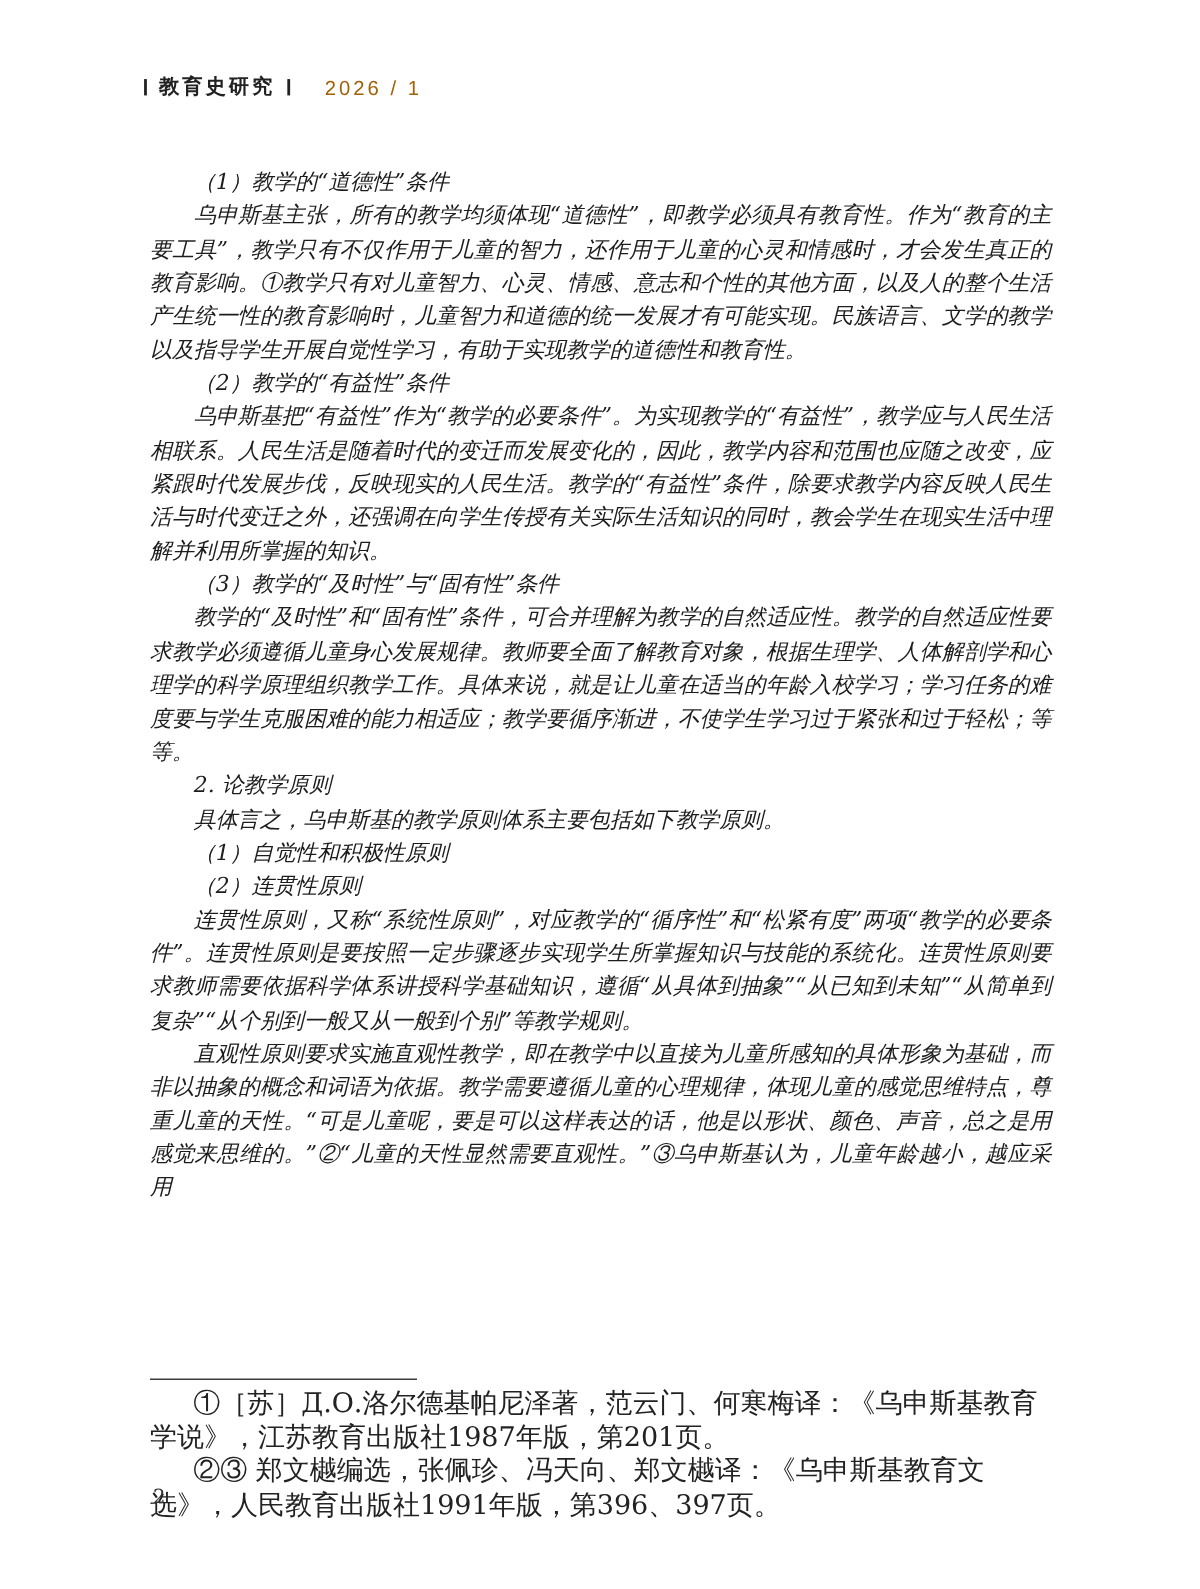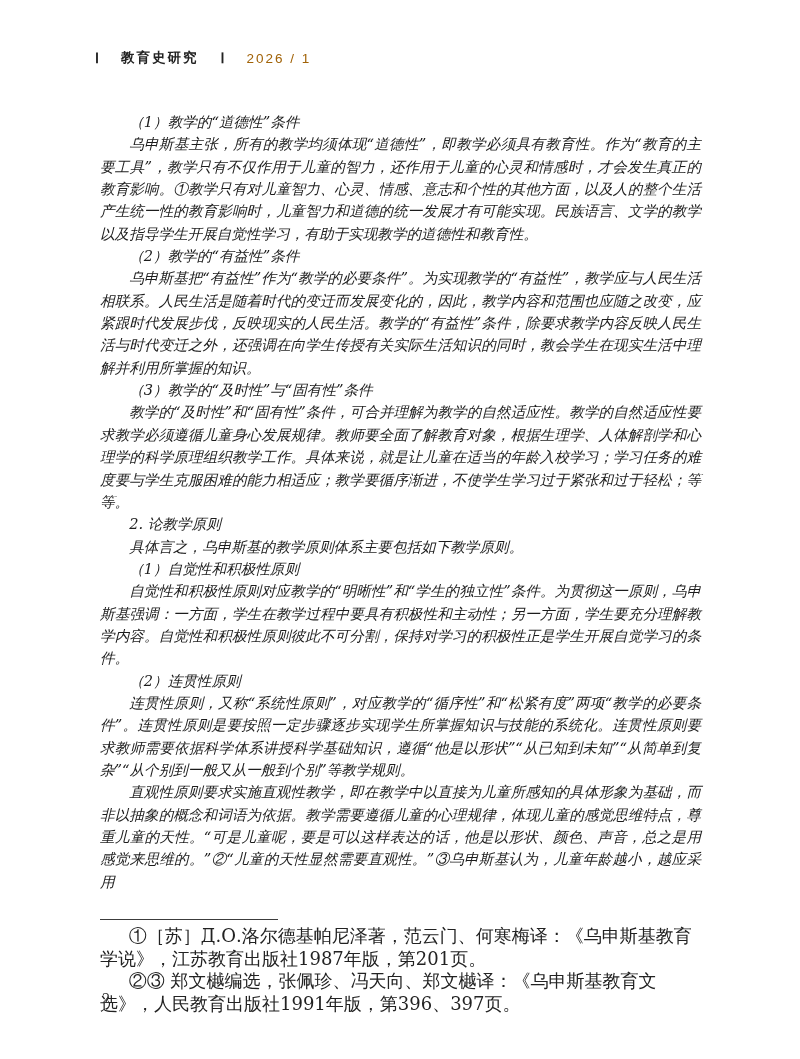--- a/index.html
+++ b/index.html
@@ -25,21 +25,21 @@
     font-size: 13.5px;
     color: #222;
   }
   .running-head .bar {
     font-weight: bold;
     transform: scaleY(1.05);
     letter-spacing: 0;
   }
   .running-head .journal {
     font-weight: bold;
-    margin: 0 22px;
+    margin: 0 7px;
     letter-spacing: 2px;
   }
   .running-head .issue {
     margin-left: 22px;
     color: #a16207;
     letter-spacing: 2px;
     font-weight: normal;
   }
   
   .content {
@@ -101,23 +101,22 @@
   <div class="content">
     <p>（1）教学的“道德性”条件</p>
     <p>乌申斯基主张，所有的教学均须体现“道德性”，即教学必须具有教育性。作为“教育的主要工具”，教学只有不仅作用于儿童的智力，还作用于儿童的心灵和情感时，才会发生真正的教育影响。①教学只有对儿童智力、心灵、情感、意志和个性的其他方面，以及人的整个生活产生统一性的教育影响时，儿童智力和道德的统一发展才有可能实现。民族语言、文学的教学以及指导学生开展自觉性学习，有助于实现教学的道德性和教育性。</p>
     <p>（2）教学的“有益性”条件</p>
     <p>乌申斯基把“有益性”作为“教学的必要条件”。为实现教学的“有益性”，教学应与人民生活相联系。人民生活是随着时代的变迁而发展变化的，因此，教学内容和范围也应随之改变，应紧跟时代发展步伐，反映现实的人民生活。教学的“有益性”条件，除要求教学内容反映人民生活与时代变迁之外，还强调在向学生传授有关实际生活知识的同时，教会学生在现实生活中理解并利用所掌握的知识。</p>
     <p>（3）教学的“及时性”与“固有性”条件</p>
     <p>教学的“及时性”和“固有性”条件，可合并理解为教学的自然适应性。教学的自然适应性要求教学必须遵循儿童身心发展规律。教师要全面了解教育对象，根据生理学、人体解剖学和心理学的科学原理组织教学工作。具体来说，就是让儿童在适当的年龄入校学习；学习任务的难度要与学生克服困难的能力相适应；教学要循序渐进，不使学生学习过于紧张和过于轻松；等等。</p>
     <p>2. 论教学原则</p>
     <p>具体言之，乌申斯基的教学原则体系主要包括如下教学原则。</p>
     <p>（1）自觉性和积极性原则</p>
-    <p>自觉性和积极性原则对应教学的“明晰性”和“学生的独立性”条件。为贯彻这一原则，乌申斯基强调：一方面，学生在教学过程中要具有积极性和主动性；另一方面，学生要充分理解教学内容。自觉性和积极性原则彼此不可分割，保持对学习的积极性正是学生开展自觉学习的条件。</p>
     <p>（2）连贯性原则</p>
-    <p>连贯性原则，又称“系统性原则”，对应教学的“循序性”和“松紧有度”两项“教学的必要条件”。连贯性原则是要按照一定步骤逐步实现学生所掌握知识与技能的系统化。连贯性原则要求教师需要依据科学体系讲授科学基础知识，遵循“他是以形状”“从已知到未知”“从简单到复杂”“从个别到一般又从一般到个别”等教学规则。</p>
+    <p>连贯性原则，又称“系统性原则”，对应教学的“循序性”和“松紧有度”两项“教学的必要条件”。连贯性原则是要按照一定步骤逐步实现学生所掌握知识与技能的系统化。连贯性原则要求教师需要依据科学体系讲授科学基础知识，遵循“从具体到抽象”“从已知到未知”“从简单到复杂”“从个别到一般又从一般到个别”等教学规则。</p>
     <p>直观性原则要求实施直观性教学，即在教学中以直接为儿童所感知的具体形象为基础，而非以抽象的概念和词语为依据。教学需要遵循儿童的心理规律，体现儿童的感觉思维特点，尊重儿童的天性。“可是儿童呢，要是可以这样表达的话，他是以形状、颜色、声音，总之是用感觉来思维的。”②“儿童的天性显然需要直观性。”③乌申斯基认为，儿童年龄越小，越应采用</p>
   </div>
 
   <div class="footnote-rule"></div>
 
   <div class="footnotes">
     <p>①［苏］Д.О.洛尔德基帕尼泽著，范云门、何寒梅译：《乌申斯基教育学说》，江苏教育出版社1987年版，第201页。</p>
     <p>②③ 郑文樾编选，张佩珍、冯天向、郑文樾译：《乌申斯基教育文选》，人民教育出版社1991年版，第396、397页。</p>
   </div>
 

